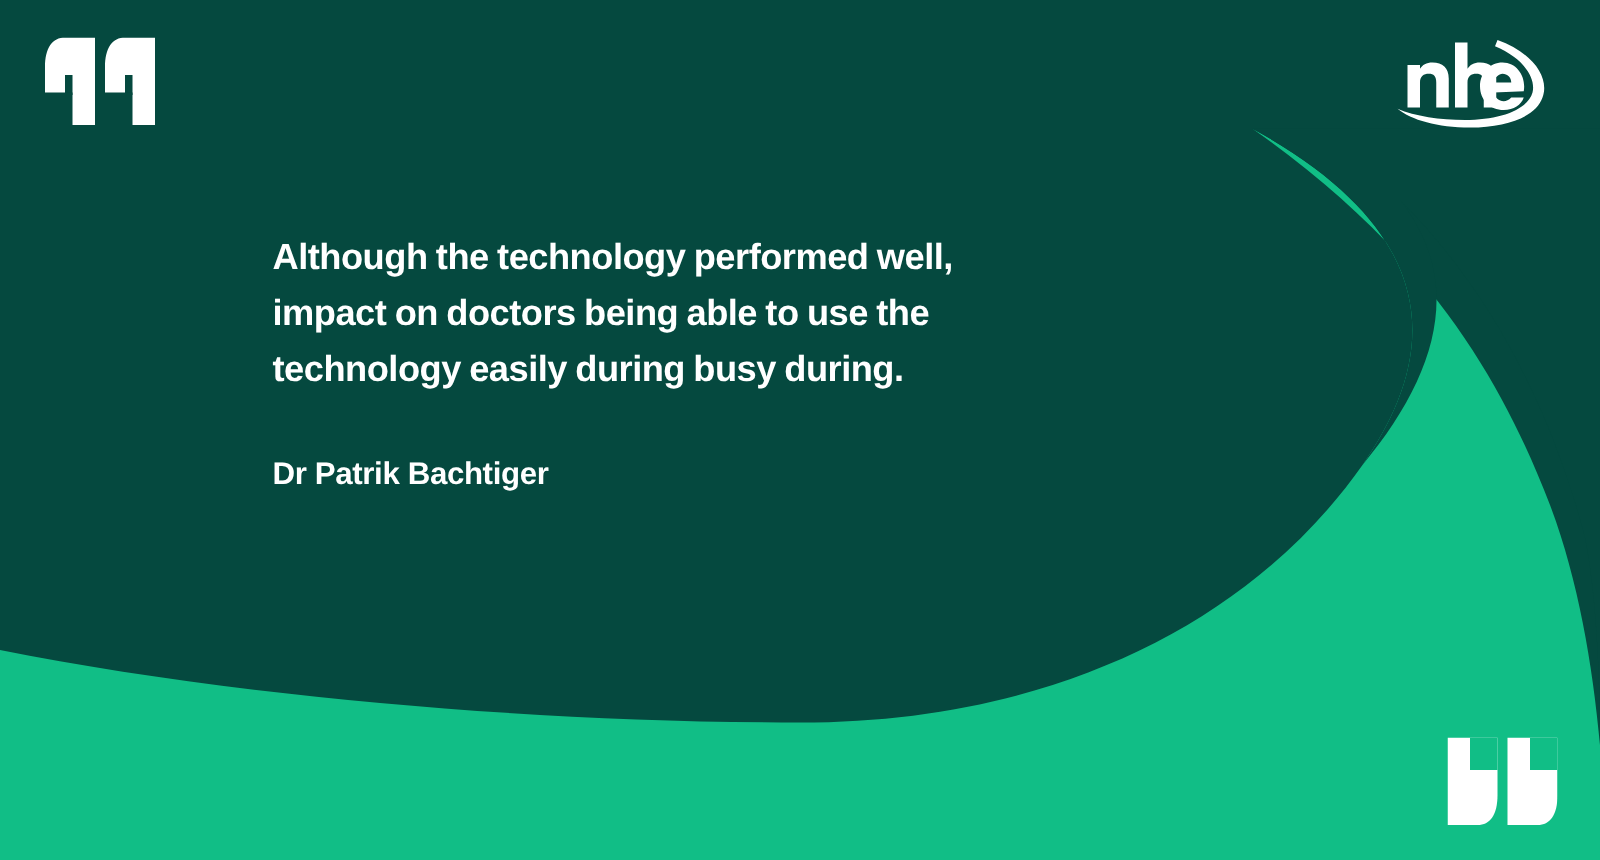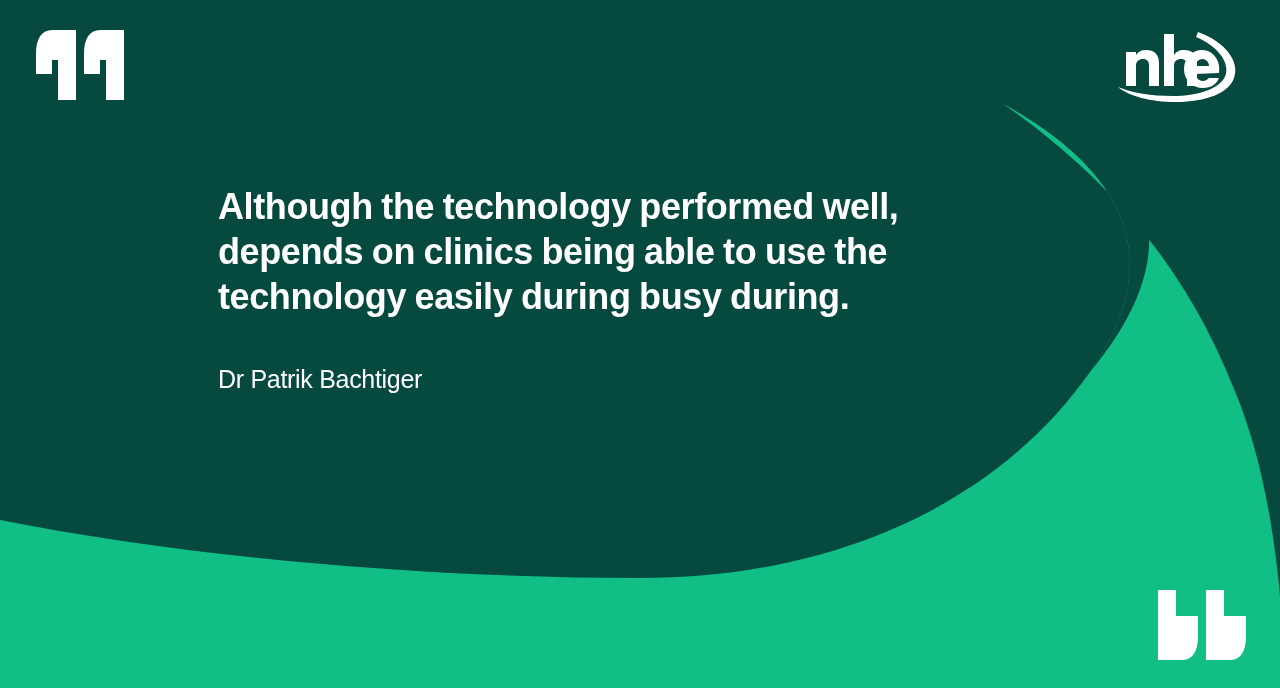--- a/index.html
+++ b/index.html
@@ -48,35 +48,35 @@
   
   #quote-block {
     position: absolute;
     left: 218px;
     top: 184px;
     width: 720px;
   }
   #quote-text {
     margin: 0;
     color: #ffffff;
-    font-size: 36px;
+    font-size: 29px;
     line-height: 45px;
     font-weight: 700;
     letter-spacing: -0.4px;
     word-spacing: -1px;
   }
   #quote-text .ln { display: block; white-space: nowrap; }
 
   #attribution {
     margin: 0;
     padding-top: 45px;
     color: #ffffff;
     font-size: 25px;
     line-height: 30px;
-    font-weight: 400;
+    font-weight: 700;
     letter-spacing: -0.3px;
   }
 </style>
 </head>
 <body>
 
 <div id="card">
 
   <svg class="bg-layer" viewBox="0 0 1280 688" preserveAspectRatio="none" aria-hidden="true">
     <rect x="0" y="0" width="1280" height="688" fill="#05493F"></rect>
@@ -143,19 +143,19 @@
                C 78,26 70,34 70,45 C 70,56 78,64 89,64
                C 97,64 103,60 105,54 L 95,54
                C 93,56 91,57 89,57 C 85,57 82,54 81,50 Z
                M 81,42 C 82,38 85,35 88,35 C 92,35 95,38 95,42 Z"></path>
     </g>
   </svg>
 
   <div id="quote-block">
     <blockquote id="quote-text">
       <span class="ln">Although the technology performed well,</span>
-      <span class="ln">depends on clinics being able to use the</span>
+      <span class="ln">impact on doctors being able to use the</span>
       <span class="ln">technology easily during busy during.</span>
     </blockquote>
     <p id="attribution">Dr Patrik Bachtiger</p>
   </div>
 
 </div>
 
 </body></html>

